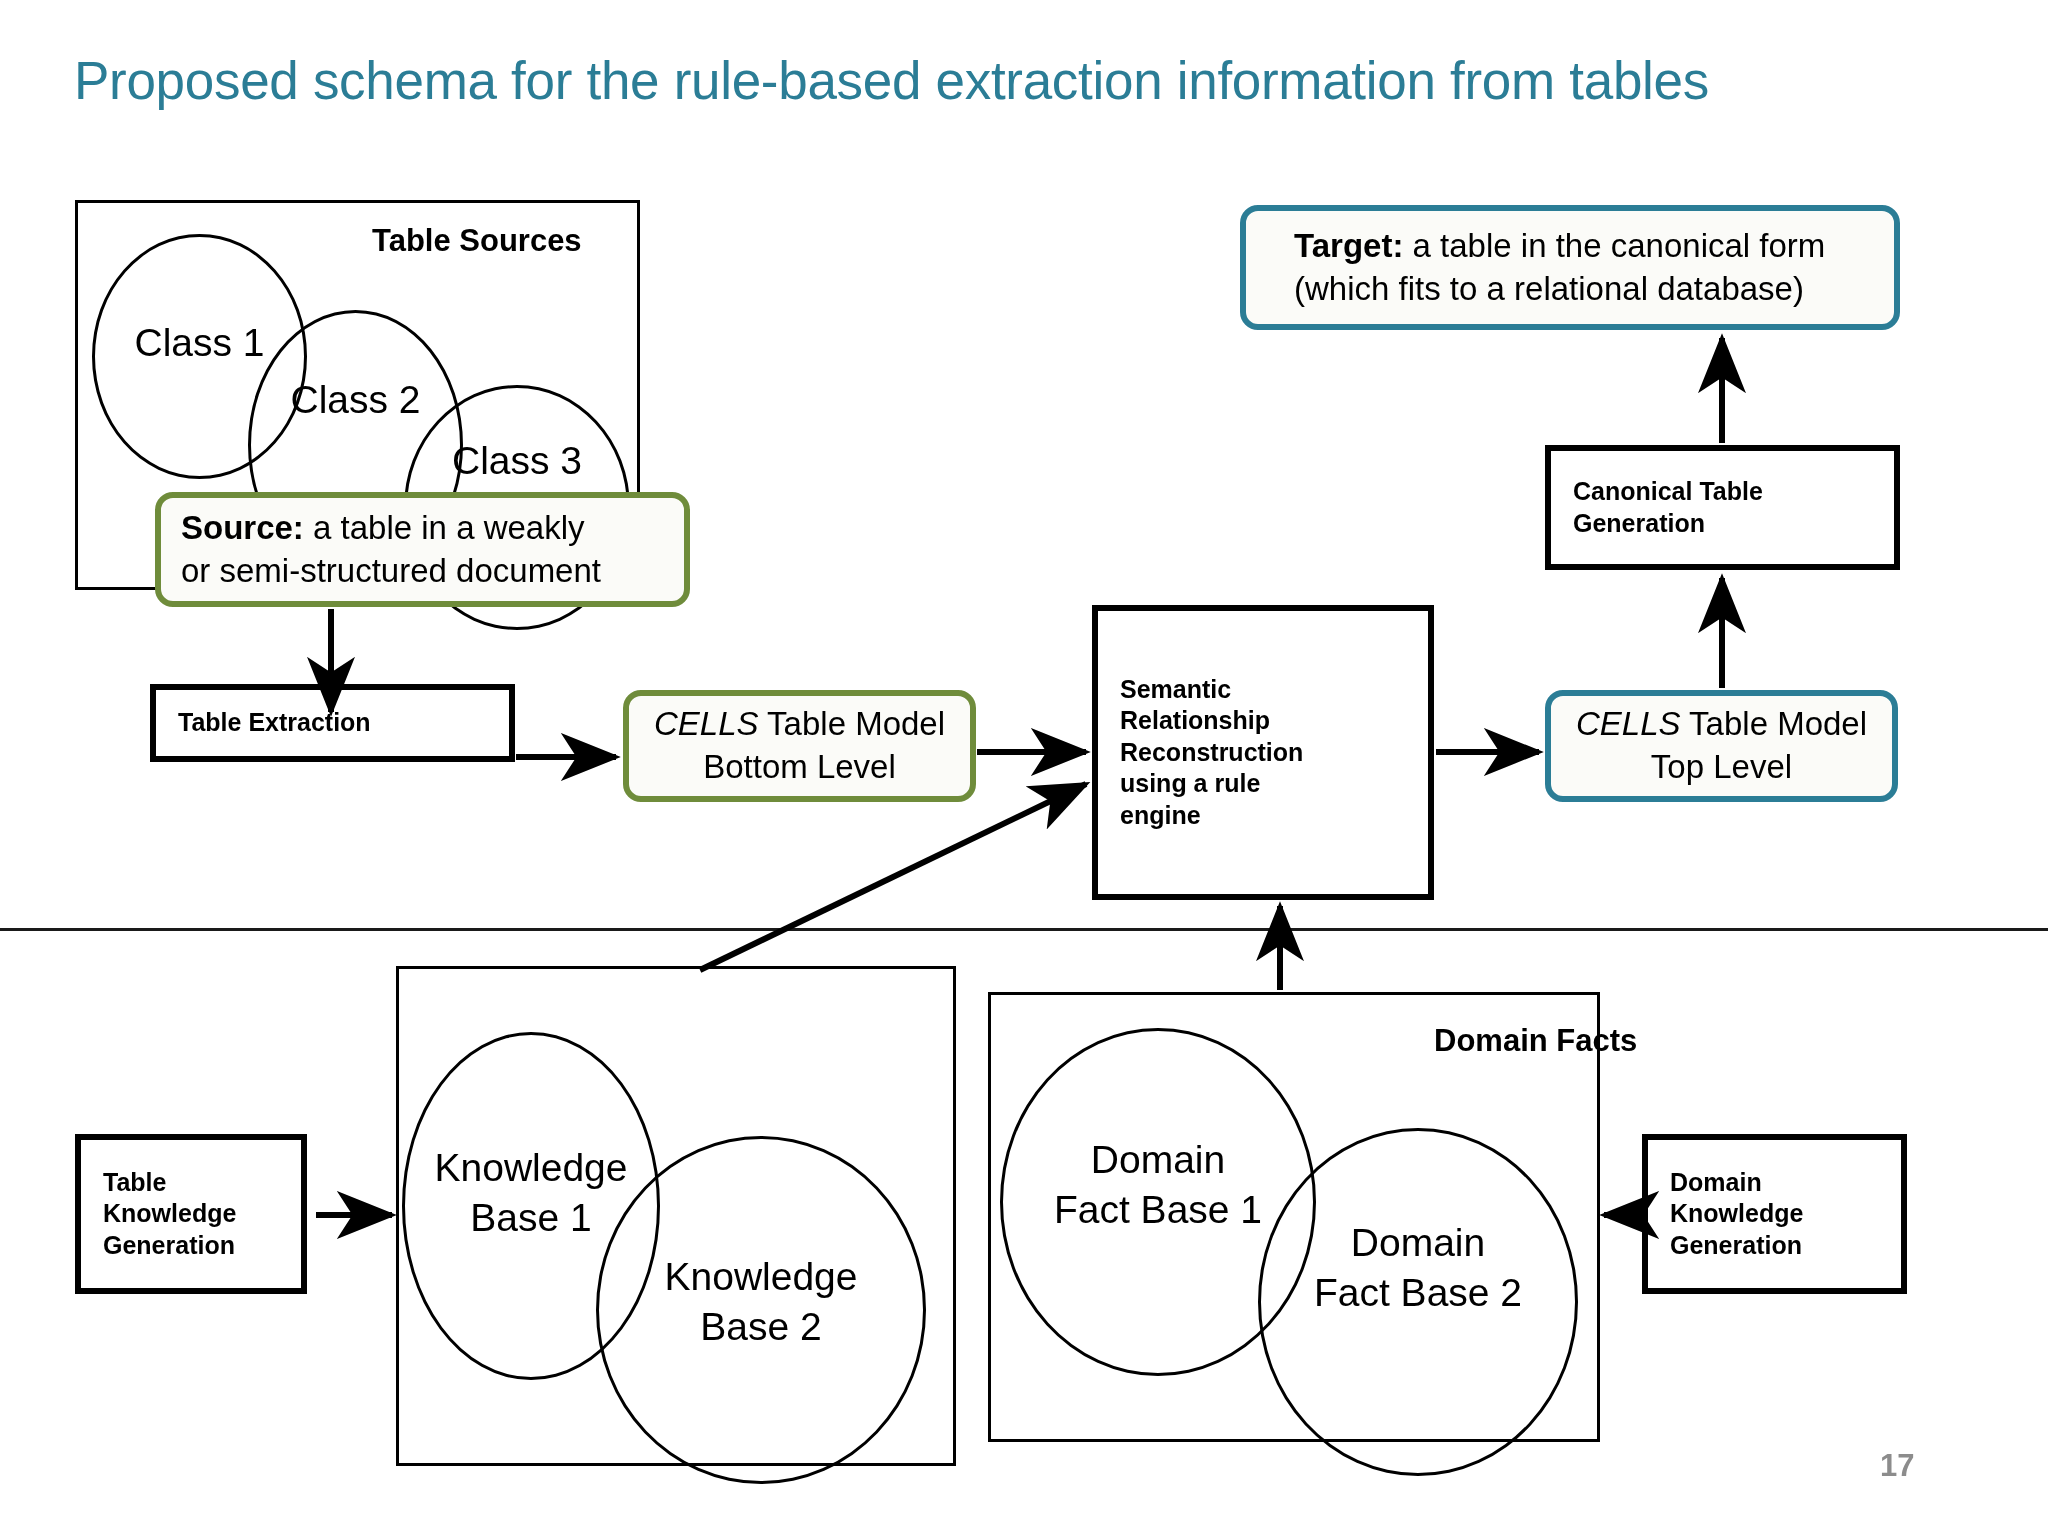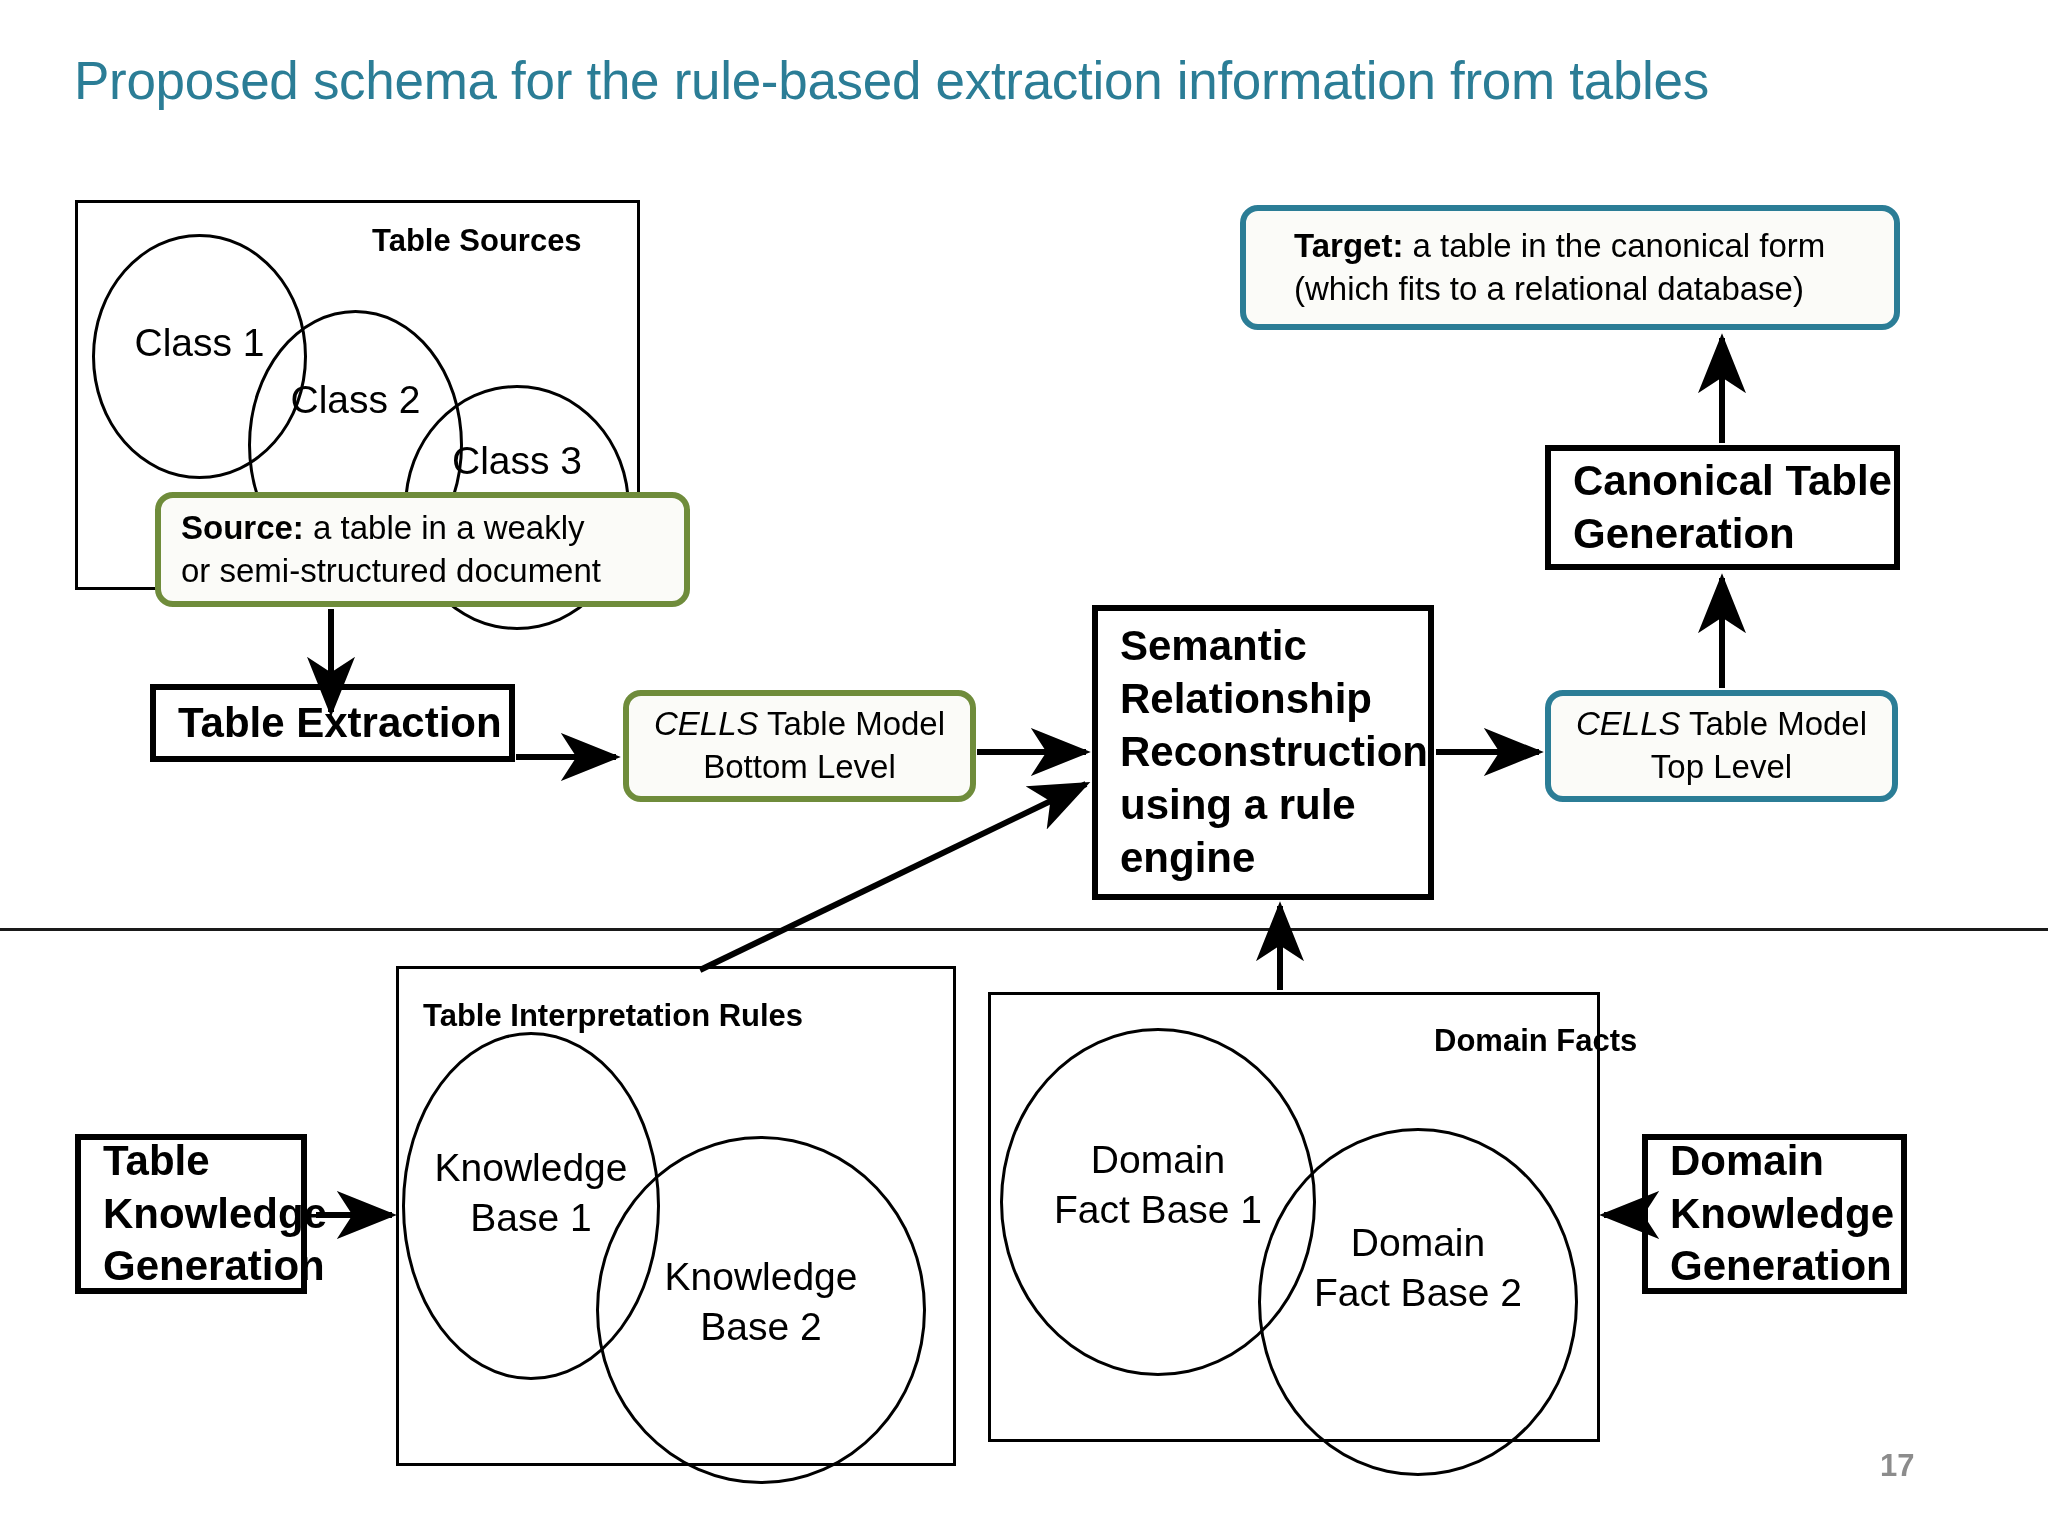--- a/index.html
+++ b/index.html
@@ -80,21 +80,21 @@
   }
   .ellipse-label {
     position: absolute;
     font-size: 39px;
     text-align: center;
     white-space: nowrap;
     line-height: 1.28;
   }
 
   .box-text {
-    font-size: 42px;
+    font-size: 25px;
     line-height: 1.26;
   }
   .box-text.bold { font-weight: bold; }
   .pad-l { padding-left: 22px; }
 
   .callout-text {
     font-size: 33px;
     line-height: 1.30;
     text-align: left;
     padding: 10px 20px;
@@ -200,21 +200,20 @@
   <div class="round-box round-teal" style="left:1545px; top:690px; width:353px; height:112px;">
     <div class="cells-text">
       <div><i>CELLS</i><span> Table Model</span></div>
       <div>Top Level</div>
     </div>
   </div>
 
   <div id="divider"></div>
 
   <div class="plain-box" style="left:396px; top:966px; width:560px; height:500px;"></div>
-  <div class="grp-label" style="left:423px; top:998px;">Table Interpretation Rules</div>
 
   <div class="ellipse" style="left:402px; top:1032px; width:258px; height:348px;"></div>
   <div class="ellipse-label" style="left:402px; top:1143px; width:258px;">
     <div>Knowledge</div>
     <div>Base 1</div>
   </div>
 
   <div class="ellipse" style="left:596px; top:1136px; width:330px; height:348px;"></div>
   <div class="ellipse-label" style="left:596px; top:1252px; width:330px;">
     <div>Knowledge</div>

